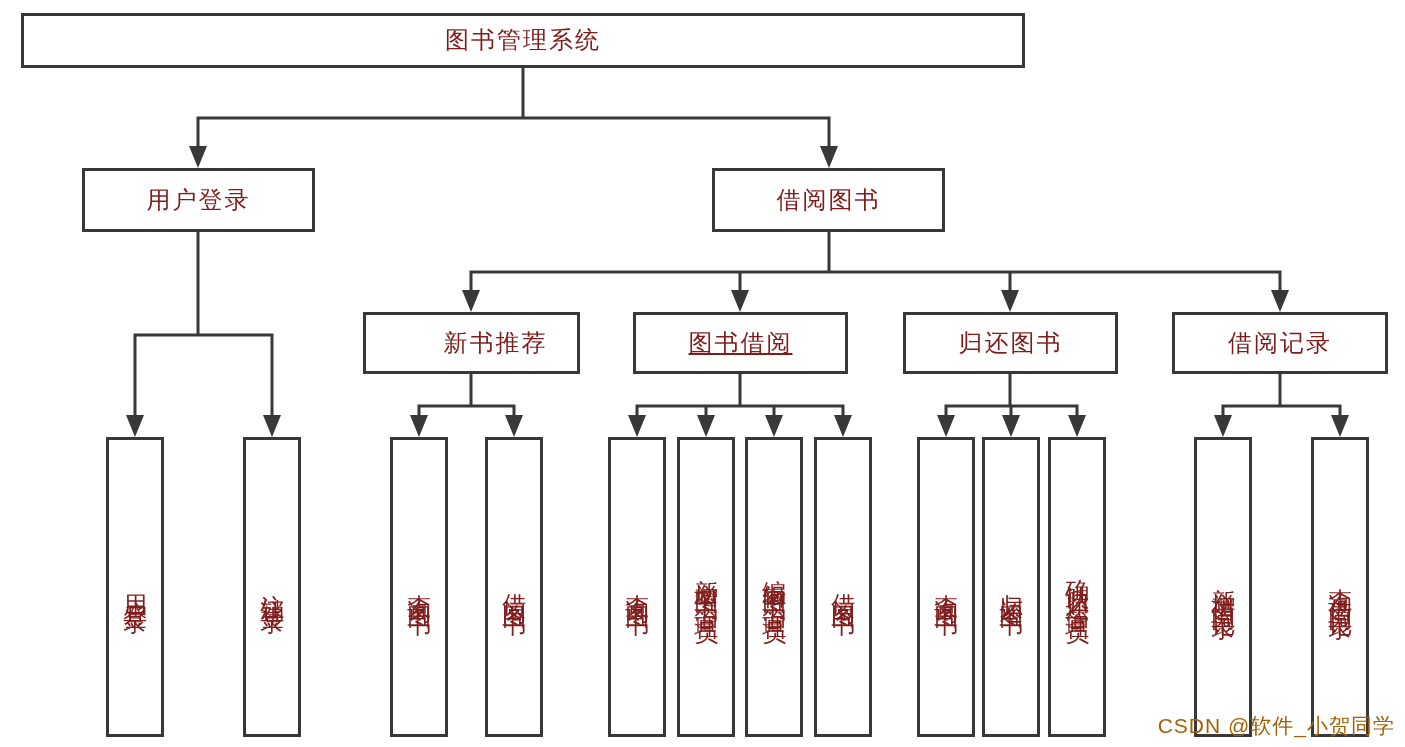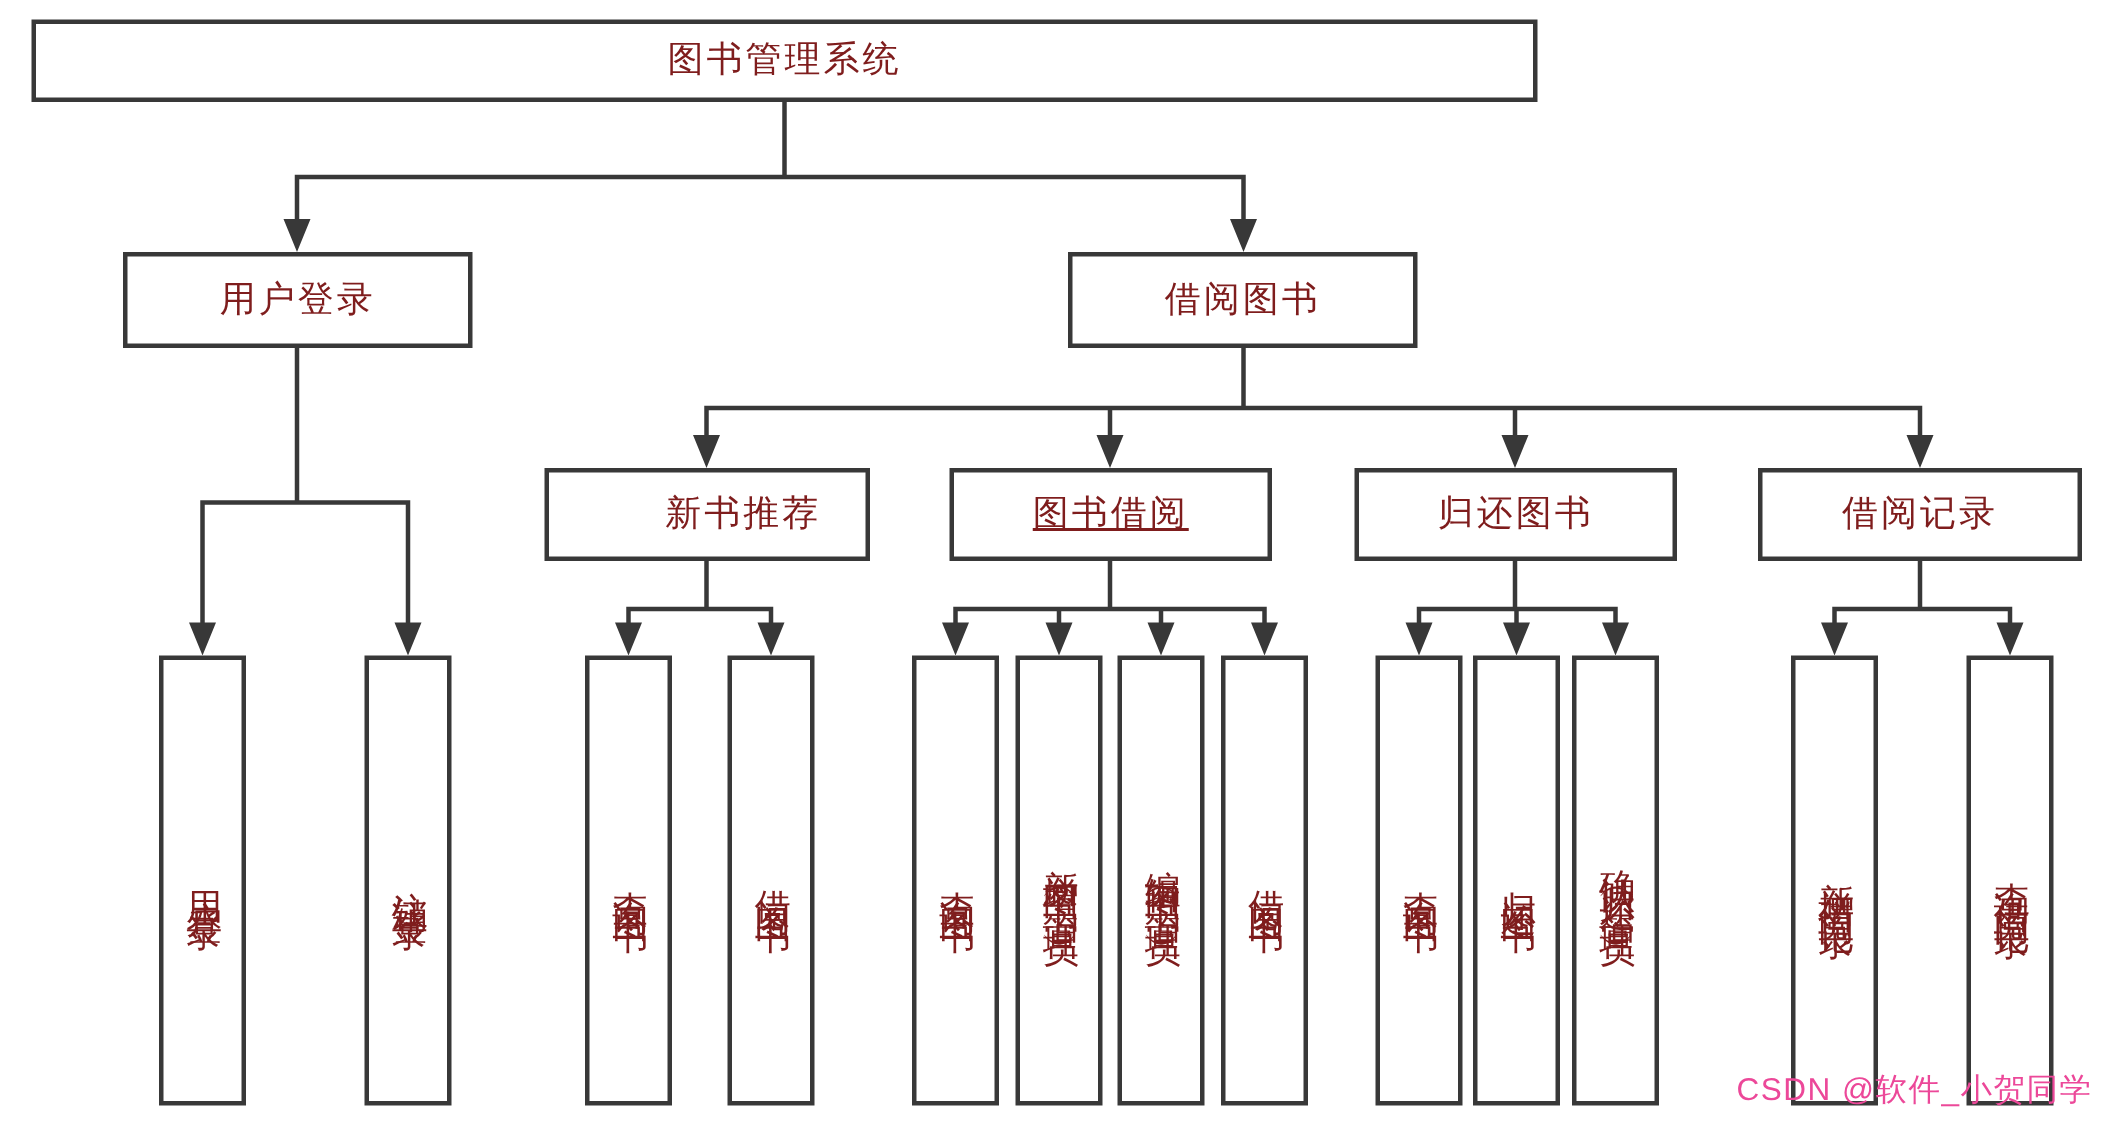--- a/index.html
+++ b/index.html
@@ -35,21 +35,21 @@
     text-orientation: mixed;
     letter-spacing: 6px;
     font-size: 24px;
   }
   .watermark {
     position: absolute;
     top: 712px;
     right: 10px;
     font-size: 21px;
     letter-spacing: 1px;
-    color: #ec4899;
+    color: #a16207;
     white-space: nowrap;
     z-index: 5;
   }
 </style>
 </head>
 <body>
 
 <div class="canvas">
 
   <svg class="connectors" width="1405" height="747" viewBox="0 0 1405 747">

